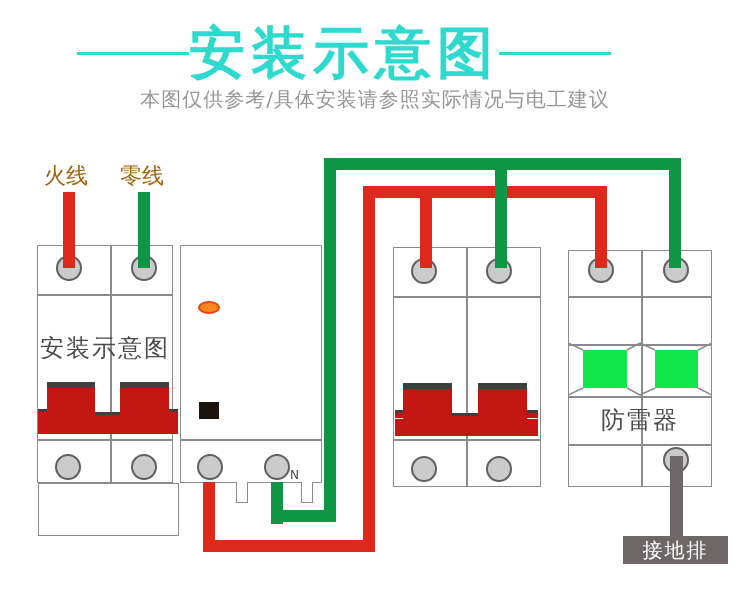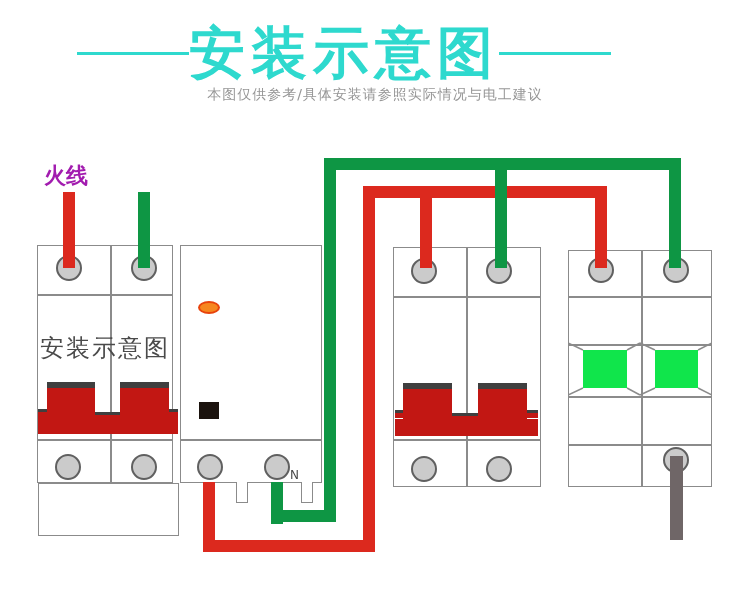--- a/index.html
+++ b/index.html
@@ -9,24 +9,24 @@
     font-family:"DejaVu Sans","Liberation Sans",sans-serif; overflow:hidden;
   }
   .abs { position:absolute; }
 
   
   .title-row { position:absolute; top:18px; left:0; width:688px; height:70px;
     display:flex; align-items:center; justify-content:center; }
   .title-rule { width:112px; height:3px; background:#2ED9CE; }
   .title-text { color:#2ED9CE; font-size:56px; font-weight:bold; letter-spacing:6px; line-height:1; }
   .subtitle { position:absolute; top:86px; left:0; width:750px; text-align:center;
-    color:#969696; font-size:14px; letter-spacing:1px; }
+    color:#969696; font-size:20px; letter-spacing:1px; }
 
   
-  .wire-label { position:absolute; width:64px; text-align:center; font-size:22px; color:#a21caf;font-weight:bold; }
+  .wire-label { position:absolute; width:64px; text-align:center; font-size:22px; color:#a16207; }
 
   
   .dev { position:absolute; background:#fff; border:1.5px solid #8b8b8b; }
   .vdiv { position:absolute; width:1.5px; background:#8b8b8b; }
   .hdiv { position:absolute; height:1.5px; background:#8b8b8b; }
 
   .terminal { position:absolute; width:26px; height:26px; border-radius:50%;
     background:#cbcbcb; border:2px solid #606060; }
 
   .dev-label { position:absolute; text-align:center; color:#4a4a4a; font-size:24px; letter-spacing:2px; }
@@ -62,20 +62,21 @@
 <div class="stage">
 
   <div class="title-row">
     <div class="title-rule"></div>
     <div class="title-text">安装示意图</div>
     <div class="title-rule"></div>
   </div>
   <div class="subtitle">本图仅供参考/具体安装请参照实际情况与电工建议</div>
 
   <div class="wire-label" style="left:34px; top:161px;">火线</div>
+  <div class="wire-label" style="left:110px; top:161px;">零线</div>
 
   <div class="dev" style="left:37px; top:245px; width:136px; height:238px;">
     <div class="vdiv" style="left:72px; top:0; height:100%;"></div>
     <div class="hdiv" style="left:0; top:48px; width:100%;"></div>
     <div class="hdiv" style="left:0; top:193px; width:100%;"></div>
   </div>
 
   <div class="dev" style="left:38px; top:483px; width:141px; height:53px;"></div>
 
   <div class="dev" style="left:180px; top:245px; width:142px; height:238px;">
@@ -137,20 +138,21 @@
       <line x1="0" y1="145" x2="15" y2="138"></line>
         <line x1="59" y1="138" x2="72" y2="145"></line>
       <line x1="72" y1="93" x2="87" y2="100"></line>
         <line x1="130" y1="100" x2="144" y2="93"></line>
       <line x1="72" y1="145" x2="87" y2="138"></line>
         <line x1="130" y1="138" x2="144" y2="145"></line>
     </g>
   </svg>
   <div class="spd-window" style="left:583px; top:350px;"></div>
   <div class="spd-window" style="left:655px; top:350px; width:43px;"></div>
+  <div class="dev-label" style="left:568px; top:404px; width:144px;">防雷器</div>
 
   <div class="terminal" style="left:588px; top:257px;"></div>
   <div class="terminal" style="left:663px; top:257px;"></div>
   <div class="terminal" style="left:663px; top:447px;"></div>
 
   <div class="wire r" style="left:63px;  top:192px; width:12px; height:76px;"></div>
   <div class="wire r" style="left:203px; top:482px; width:12px; height:64px;"></div>
   <div class="wire r" style="left:203px; top:540px; width:172px; height:12px;"></div>
   <div class="wire r" style="left:363px; top:186px; width:12px; height:366px;"></div>
   <div class="wire r" style="left:363px; top:186px; width:244px; height:12px;"></div>
@@ -160,14 +162,15 @@
   <div class="wire g" style="left:138px; top:192px; width:12px; height:76px;"></div>
   <div class="wire g" style="left:271px; top:482px; width:12px; height:42px;"></div>
   <div class="wire g" style="left:271px; top:510px; width:65px; height:12px;"></div>
   <div class="wire g" style="left:324px; top:158px; width:12px; height:364px;"></div>
   <div class="wire g" style="left:324px; top:158px; width:357px; height:12px;"></div>
   <div class="wire g" style="left:495px; top:168px; width:12px; height:100px;"></div>
   <div class="wire g" style="left:669px; top:158px; width:12px; height:110px;"></div>
 
   <div class="wire k" style="left:670px; top:456px; width:13px; height:84px;"></div>
 
+  <div class="ground-label">接地排</div>
 
 </div>
 
 </body></html>

